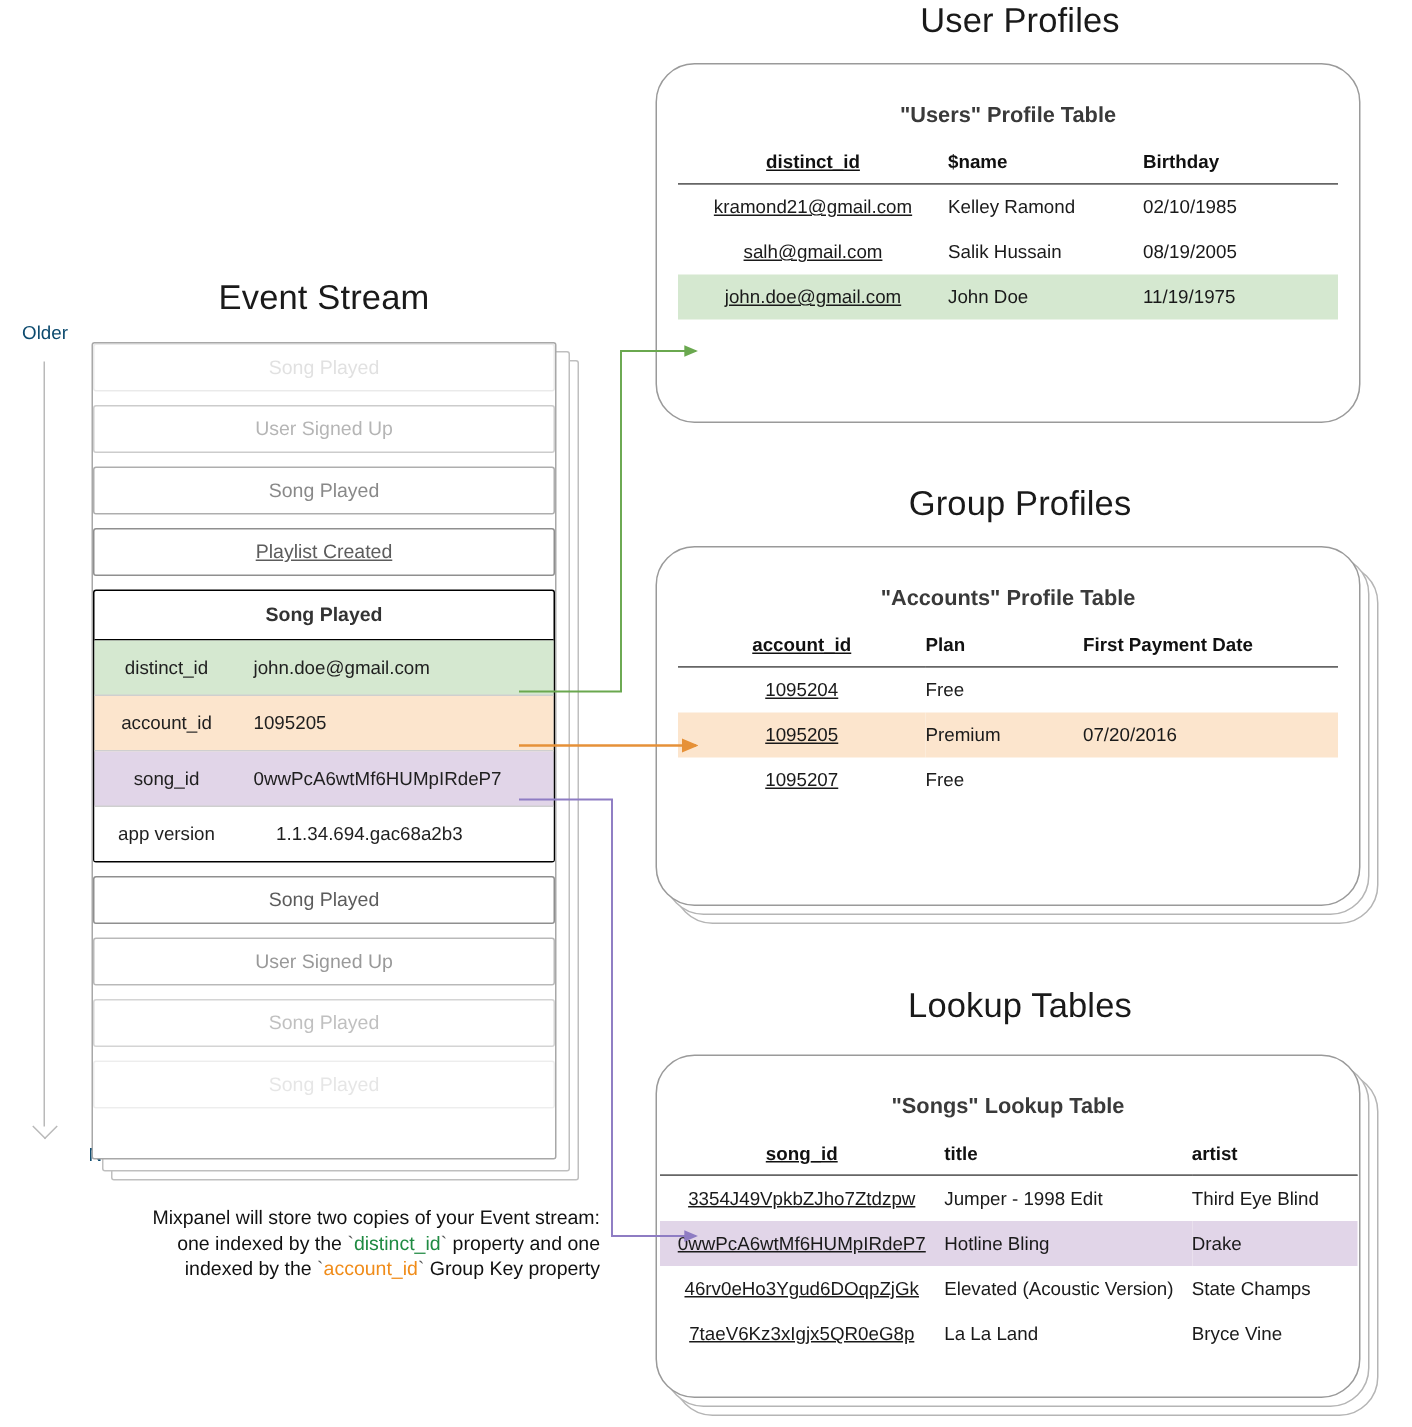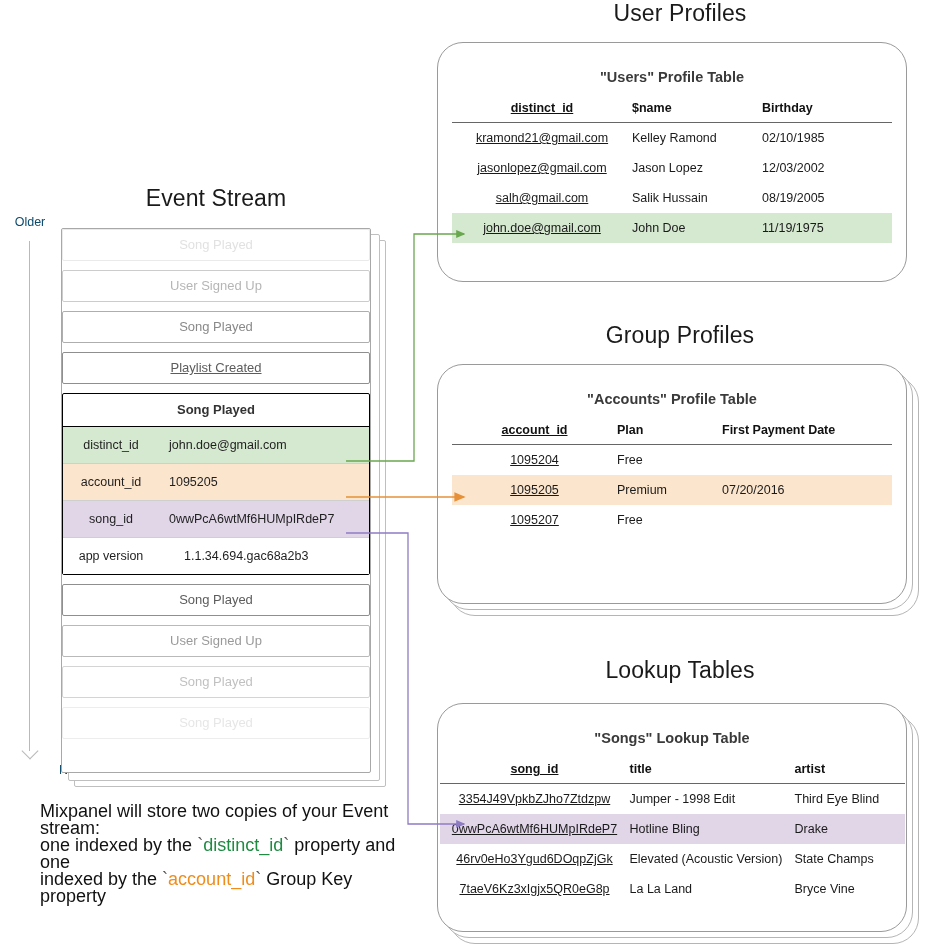--- a/index.html
+++ b/index.html
@@ -120,22 +120,22 @@
   }
   .prop-val { padding-left: 10px; }
   .prop-distinct { background: #d5e8d0; }
   .prop-account  { background: #fce5cd; }
   .prop-song     { background: #e1d5e8; }
   .prop-plain    { background: #fff; gap: 15px; }
 
   
   #stream-caption {
     left: 40px; top: 803px; width: 360px;
-    text-align: left;
-    font-size: 18px;
+    text-align: right;
+    font-size: 13px;
     line-height: 17px;
     color: #111;
   }
   .tok-green  { color: #1f8a42; }
   .tok-orange { color: #f08c1a; }
   .tok-tick   { color: #555; }
 
   
   .card {
     background: #fff;
@@ -274,25 +274,20 @@
           <th><span>Birthday</span></th>
         </tr>
       </thead>
     <tbody>
         <tr class="">
           <td class="key-cell"><span>kramond21@gmail.com</span></td>
           <td>Kelley Ramond</td>
           <td>02/10/1985</td>
         </tr>
         <tr class="">
-          <td class="key-cell"><span>jasonlopez@gmail.com</span></td>
-          <td>Jason Lopez</td>
-          <td>12/03/2002</td>
-        </tr>
-        <tr class="">
           <td class="key-cell"><span>salh@gmail.com</span></td>
           <td>Salik Hussain</td>
           <td>08/19/2005</td>
         </tr>
         <tr class="hl-green">
           <td class="key-cell"><span>john.doe@gmail.com</span></td>
           <td>John Doe</td>
           <td>11/19/1975</td>
         </tr>
       </tbody>

